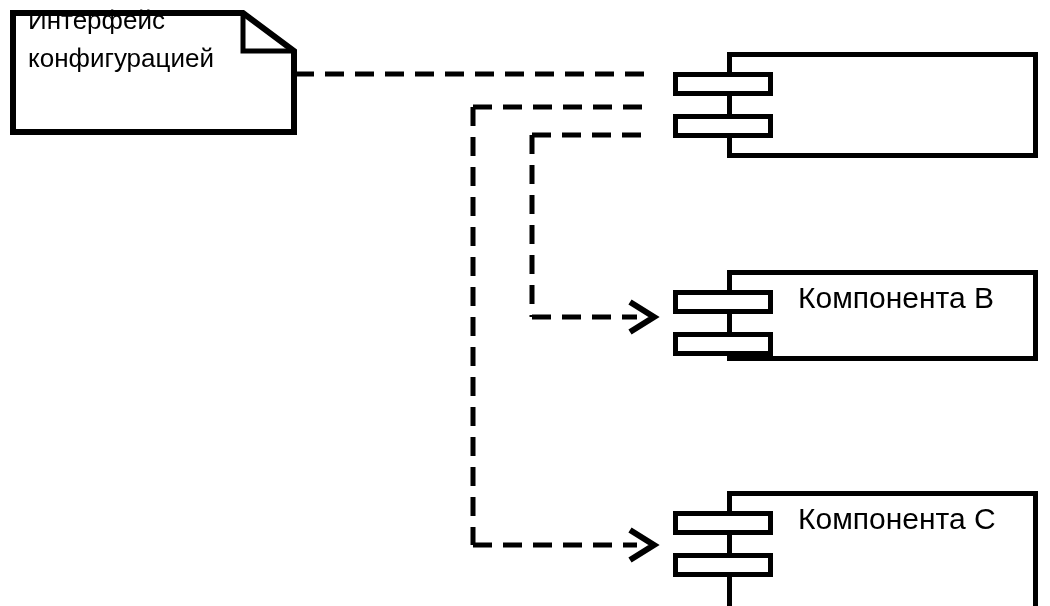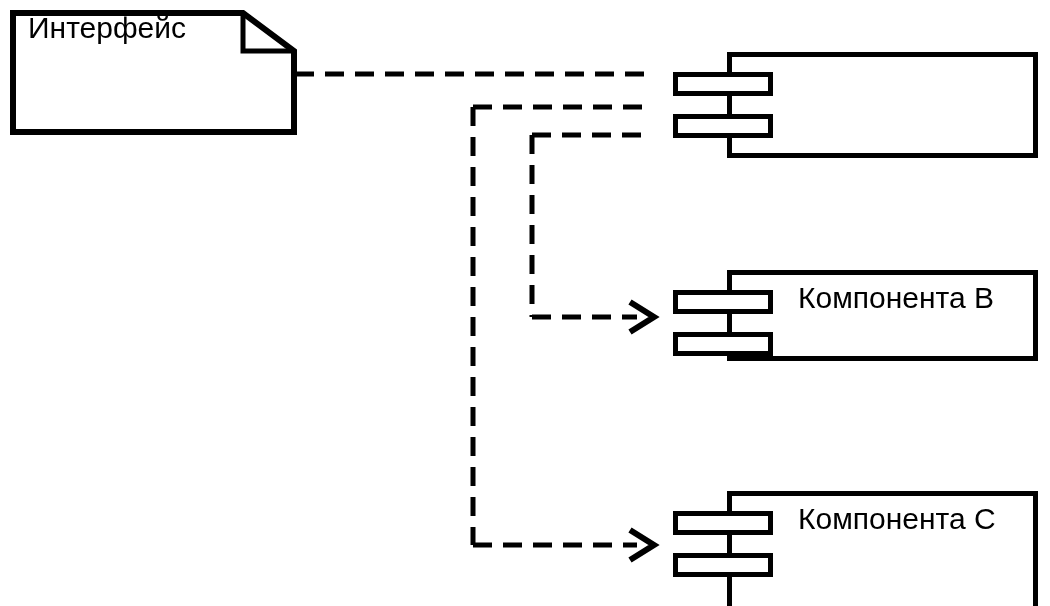--- a/index.html
+++ b/index.html
@@ -17,22 +17,22 @@
     overflow: hidden;
   }
   .layer {
     position: absolute;
     left: 0;
     top: 0;
   }
   .note-text {
     position: absolute;
     left: 28px;
-    top: 9px;
-    font-size: 30px;
+    top: 1px;
+    font-size: 26px;
     line-height: 38px;
     white-space: nowrap;
   }
   .component {
     position: absolute;
     left: 673px;
     width: 365px;
   }
   .component .box {
     position: absolute;
@@ -82,20 +82,21 @@
     <polyline points="630,530 654,545 630,560" fill="none" stroke="#000000" stroke-width="6"></polyline>
 
     <path d="M 532 135 L 652 135" fill="none" stroke="#000000" stroke-width="5" stroke-dasharray="19 11"></path>
     <path d="M 532 135 L 532 317" fill="none" stroke="#000000" stroke-width="5" stroke-dasharray="19 11"></path>
     <path d="M 532 317 L 637 317" fill="none" stroke="#000000" stroke-width="5" stroke-dasharray="19 11"></path>
     <polyline points="630,302 654,317 630,332" fill="none" stroke="#000000" stroke-width="6"></polyline>
   </svg>
 
   <div class="note-text">
     <div>Интерфейс</div>
+    <div>конфигурацией</div>
   </div>
 
   <div class="component" style="top:52px;height:106px;">
     <div class="box"></div>
     <div class="tab t1"></div>
     <div class="tab t2"></div>
   </div>
 
   <div class="component" style="top:270px;height:91px;">
     <div class="box"></div>

